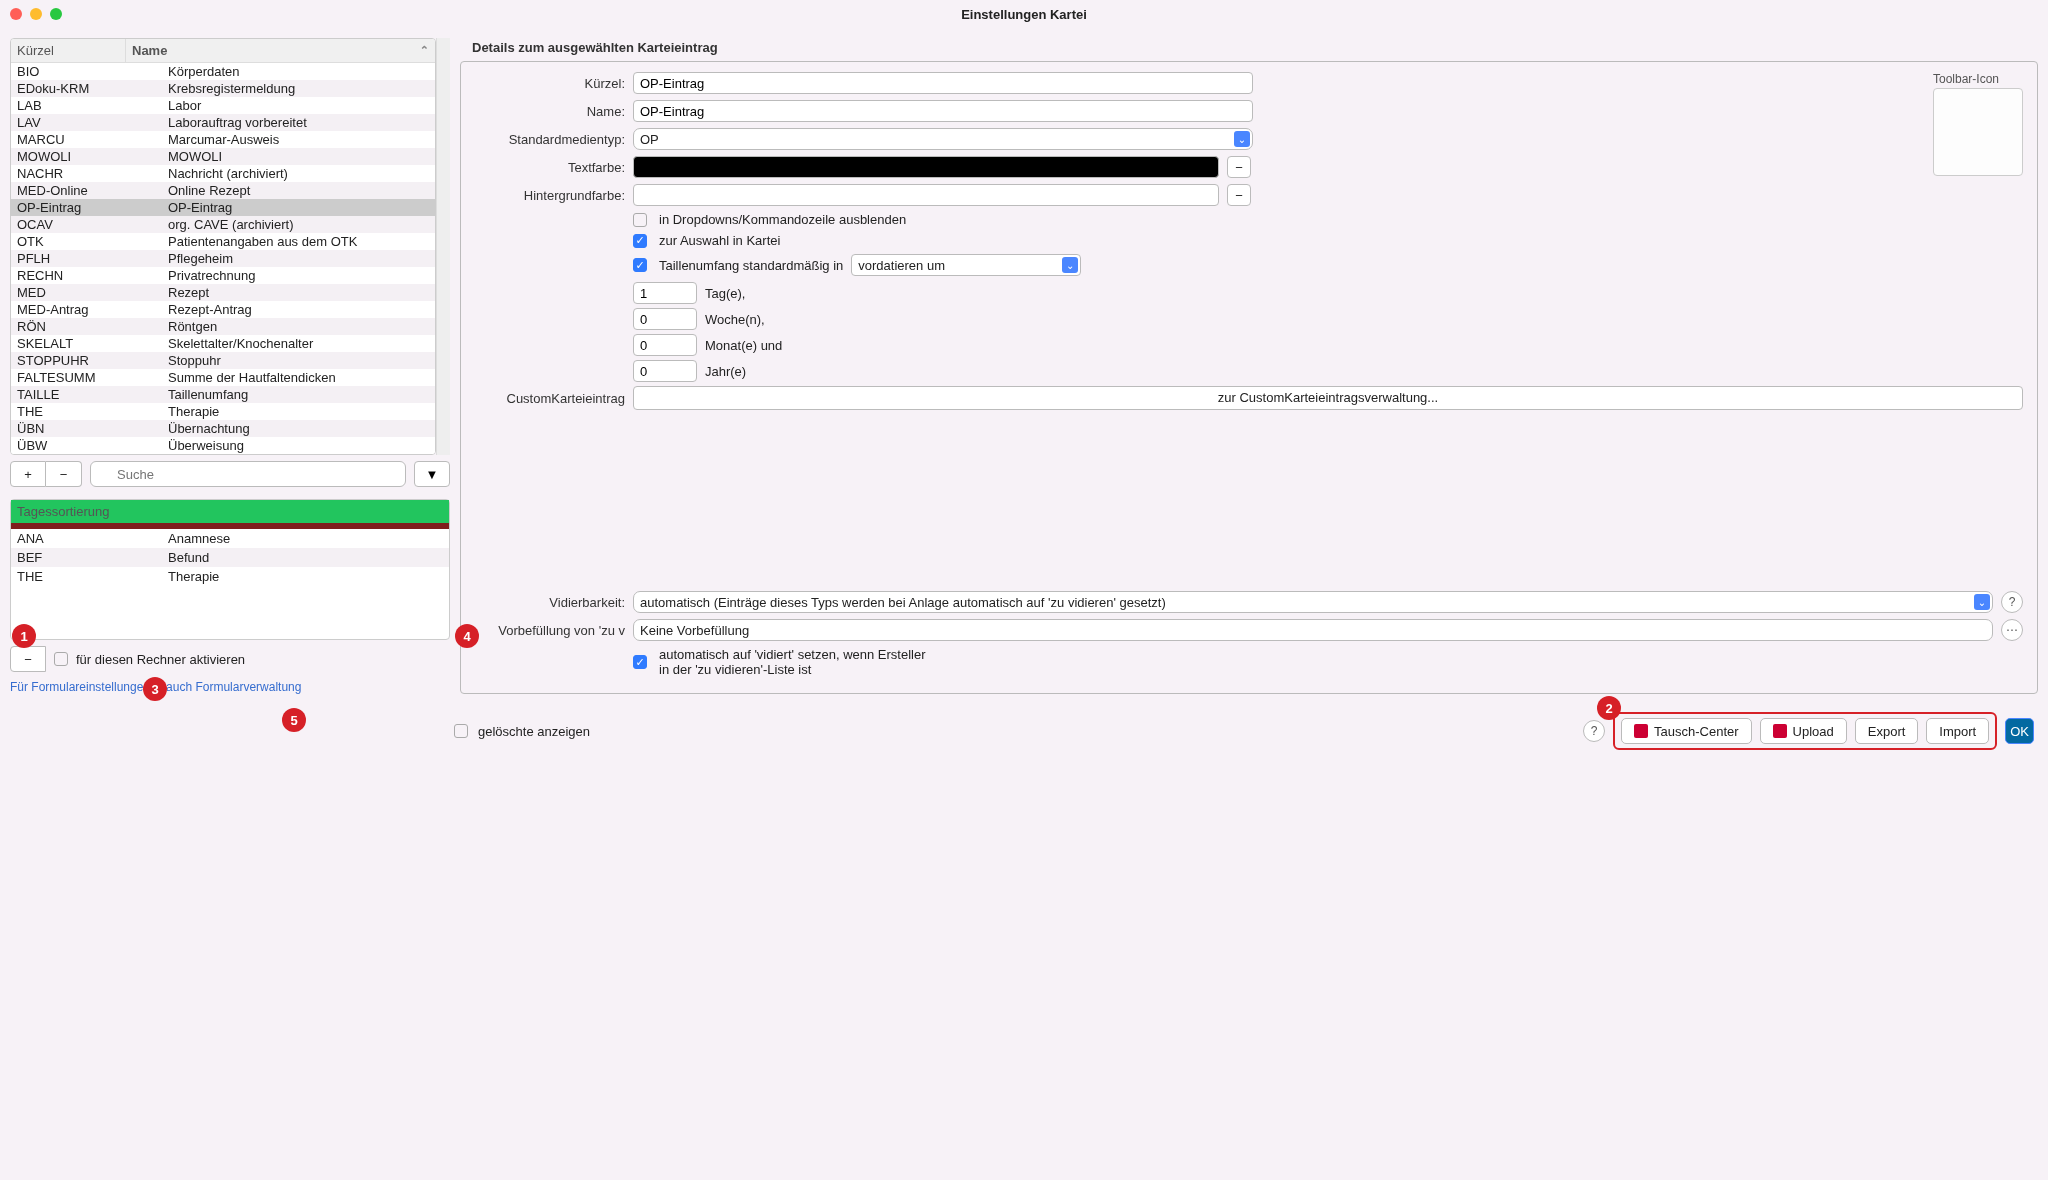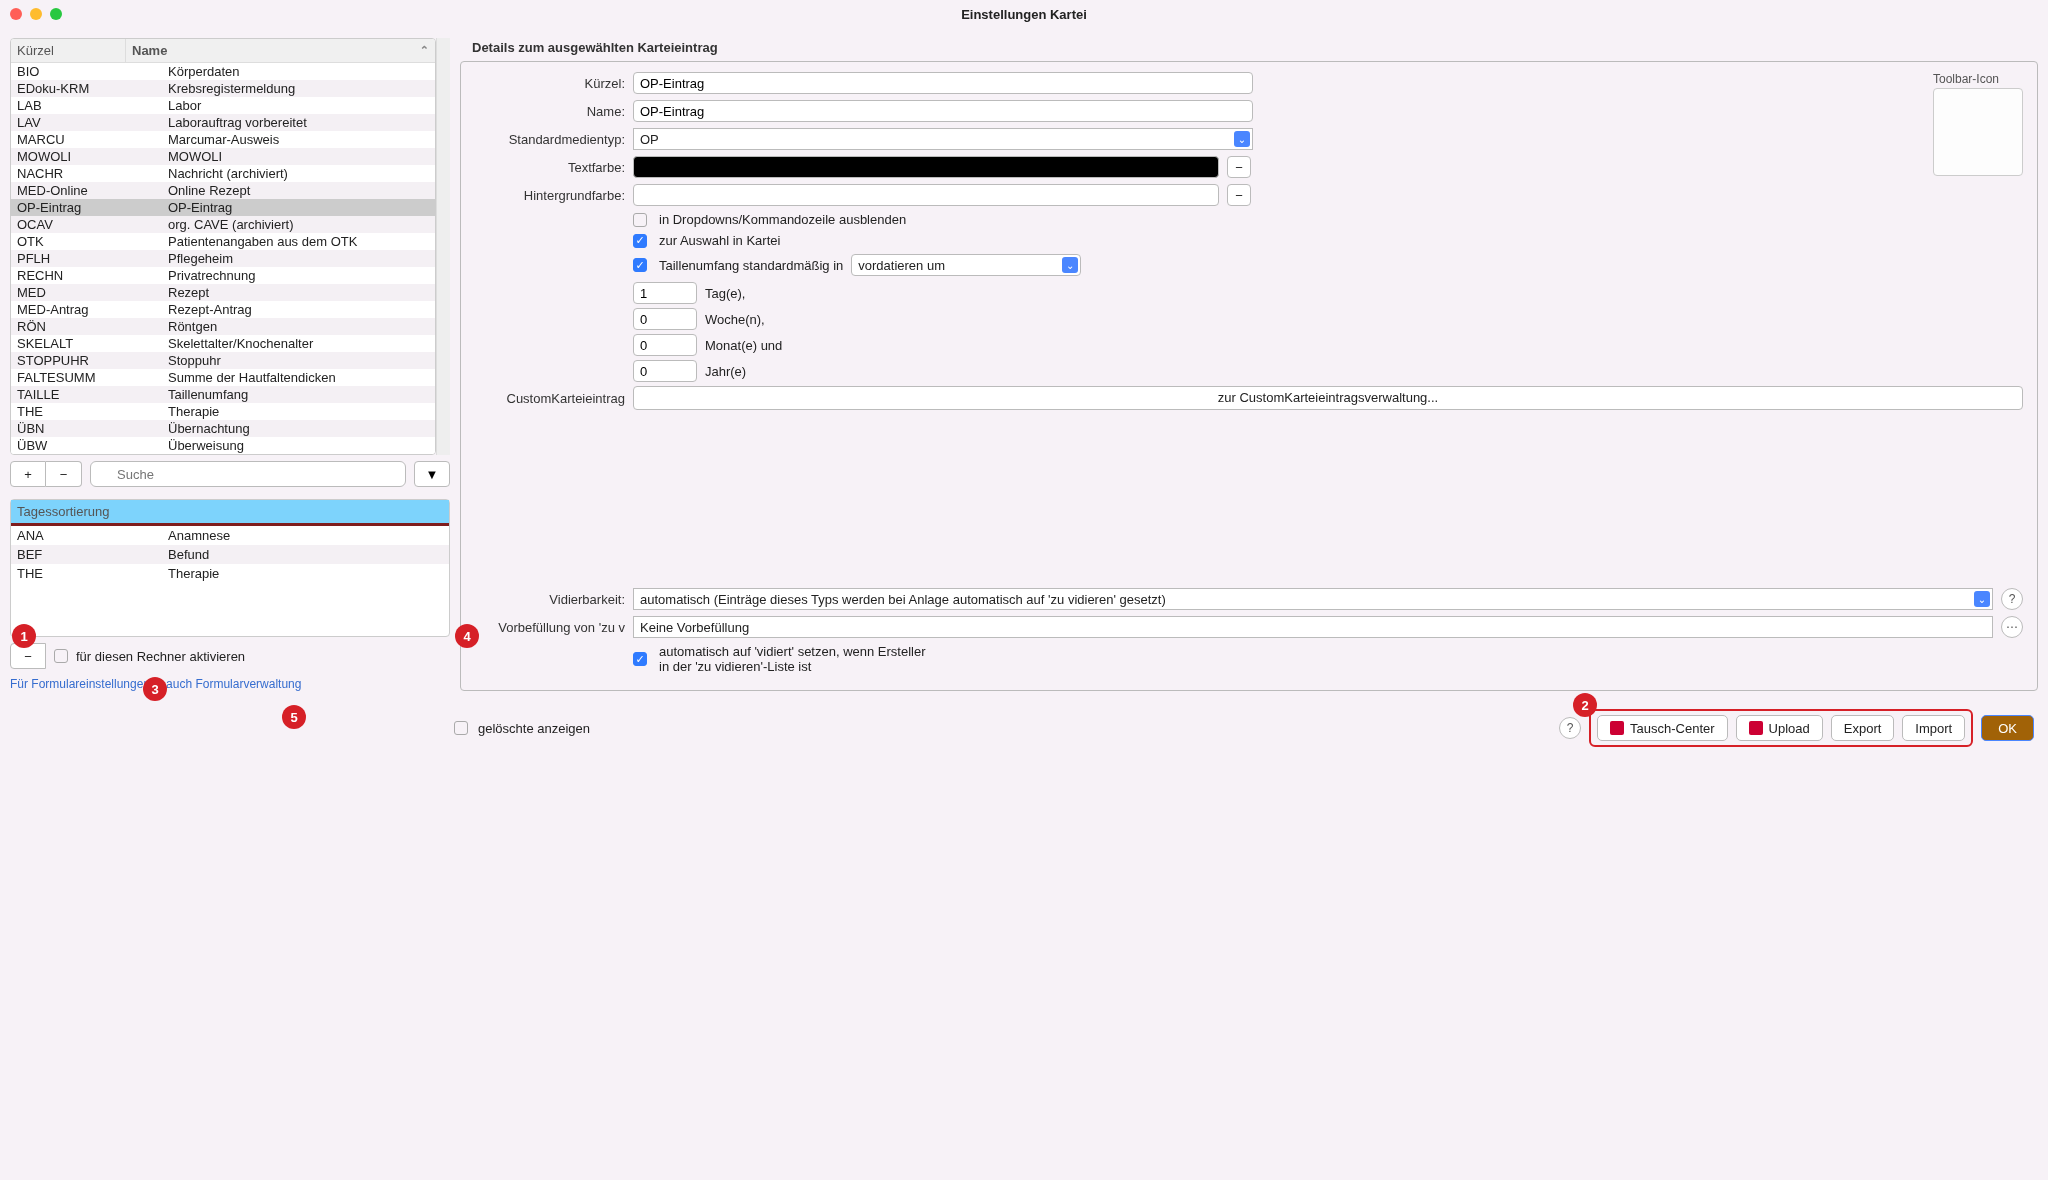--- a/index.html
+++ b/index.html
@@ -26,50 +26,50 @@
 .td-k { width: 115px; }
 .td-n { flex: 1; white-space: nowrap; overflow:hidden; }
 .btnrow { display: flex; gap: 0; margin-top: 6px; align-items: center; }
 .sqbtn { width: 36px; height: 26px; border: 1px solid #bbb; background: #fff; border-radius: 4px; display:flex; align-items:center; justify-content:center; cursor:pointer; }
 .sqbtn + .sqbtn { border-left: none; border-top-left-radius:0; border-bottom-left-radius:0;}
 .sqbtn:first-child { border-top-right-radius:0; border-bottom-right-radius:0;}
 .search { flex: 1; margin: 0 8px; height: 26px; border: 1px solid #bbb; border-radius: 6px; padding: 0 8px 0 26px; background: #fff; position:relative;}
 .search-ico { position:absolute; left:16px; top:5px; color:#888;}
 .dropbtn { width: 36px; height: 26px; border: 1px solid #bbb; background:#fff; border-radius:4px; cursor:pointer;}
 .sort-table { margin-top: 12px; border: 1px solid #ccc; background:#fff; border-radius:4px;}
-.sort-head { padding: 4px 6px; background:#7dd3fc; border-bottom:3px solid #7f1d1d; color:#555;}
+.sort-head { padding: 4px 6px; background:#22c55e; border-bottom:6px solid #7f1d1d; color:#555;}
 .sort-body .tr { padding: 2px 6px;}
 .sort-body { min-height: 110px;}
 .leftfoot { display:flex; align-items:center; gap:8px; margin-top:6px;}
 .link { color:#366dcf; font-size:12px; margin-top:8px; display:inline-block;}
 .right { flex: 1; display:flex; flex-direction:column; }
 .details-title { font-weight: 600; padding: 2px 0 6px 12px; color:#333;}
 .details { flex:1; border:1px solid #bbb; border-radius:4px; background:#f7f2f7; padding: 10px 14px; position:relative; display:flex; flex-direction:column;}
 .frow { display:flex; align-items:center; margin-bottom: 6px; gap: 8px;}
 .flabel { width: 150px; text-align:right; color:#333;}
 .finput { flex:1; height:22px; border:1px solid #bbb; border-radius:4px; padding: 0 6px; background:#fff;}
-.fsel { flex:1; height:22px; border:1px solid #bbb; border-radius:0; background:#fff; padding:6px 6px; position:relative; display:flex; align-items:center;}
+.fsel { flex:1; height:22px; border:1px solid #bbb; border-radius:7px; background:#fff; padding:6px 6px; position:relative; display:flex; align-items:center;}
 .sel-caret { position:absolute; right:2px; top:2px; width:16px; height:16px; background:#4a86ff; border-radius:3px; display:flex; align-items:center; justify-content:center; color:#fff; font-size:10px;}
 .colorbar { flex:1; height:22px; border:1px solid #bbb; border-radius:4px;}
 .colorbar.black { background:#000;}
 .colorbar.white { background:#fff;}
 .check { width:14px; height:14px; border:1px solid #aaa; border-radius:3px; display:inline-flex; align-items:center; justify-content:center; margin-right:4px;}
 .check.on { background:#2f7bff; border-color:#2f7bff; color:#fff; font-size:11px;}
 .numinput { width:64px; height:22px; border:1px solid #bbb; border-radius:4px; padding:0 6px; background:#fff;}
 .offset-row { display:flex; align-items:center; gap:8px; margin-left:158px; margin-bottom:4px;}
 .custombtn { flex:1; height:24px; border:1px solid #bbb; border-radius:4px; background:#fff; text-align:center; line-height:22px;}
 .toolbar-icon-box { position:absolute; right:14px; top:10px; width:90px;}
 .ti-label { text-align:left; font-size:12px; color:#555; margin-bottom:2px;}
 .ti-box { width:90px; height:88px; border:1px solid #ccc; border-radius:4px; background:#fdfdfd;}
 .bottom-sec { margin-top:auto; padding-top:10px;}
 .helpbtn { width:22px; height:22px; border:1px solid #bbb; border-radius:11px; background:#fff; display:flex; align-items:center; justify-content:center; font-size:12px; color:#555;}
 .footer { display:flex; align-items:center; padding: 8px 14px 12px 14px; gap:10px;}
 .footer-right { margin-left:auto; display:flex; gap:8px; align-items:center;}
 .btn { height:26px; border:1px solid #bbb; border-radius:5px; background:#fff; padding:0 12px; display:flex; align-items:center; gap:6px; cursor:pointer;}
-.btn.ok { background:#a16207; color:#fff; border-color:#4a86ff; padding: 0 16px;}
+.btn.ok { background:#0369a1; color:#fff; border-color:#4a86ff; padding: 0 4px;}
 .redbox { border: 2.5px solid #d62027; border-radius:6px; padding: 4px 6px; display:flex; gap:8px;}
 .badge { width:24px; height:24px; border-radius:50%; background:#d62027; color:#fff; display:flex; align-items:center; justify-content:center; font-weight:700; font-size:13px; position:absolute;}
 .b1 { top:596px; left:12px;}
 .b3 { top:649px; left:143px;}
 .b4 { top:596px; left:455px;}
 .b5 { bottom:30px; left:282px;}
 .icon-red { width:14px; height:14px; background:#c03; border-radius:2px; display:inline-block;}
 .scrollbar { width:14px; background:#eee; border-left:1px solid #ddd;}
 .table-wrap { display:flex;}
 .chev { color:#888; font-size:11px;}

